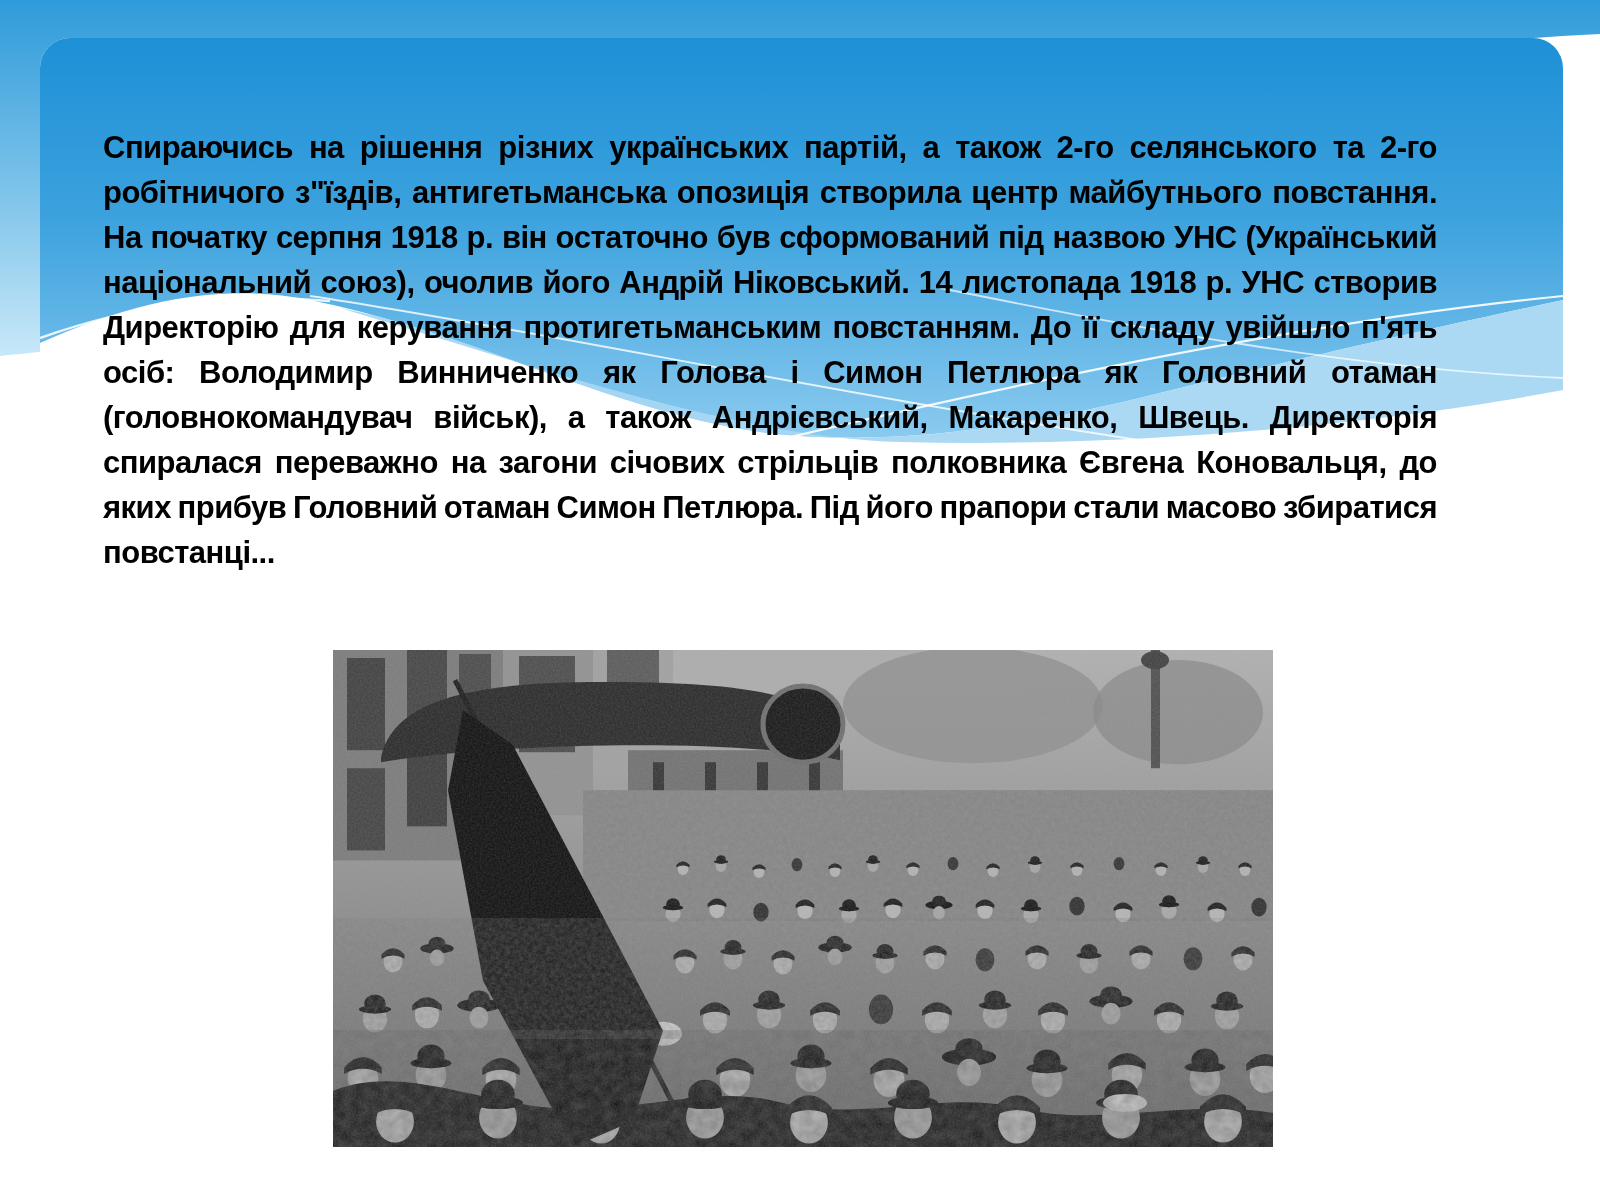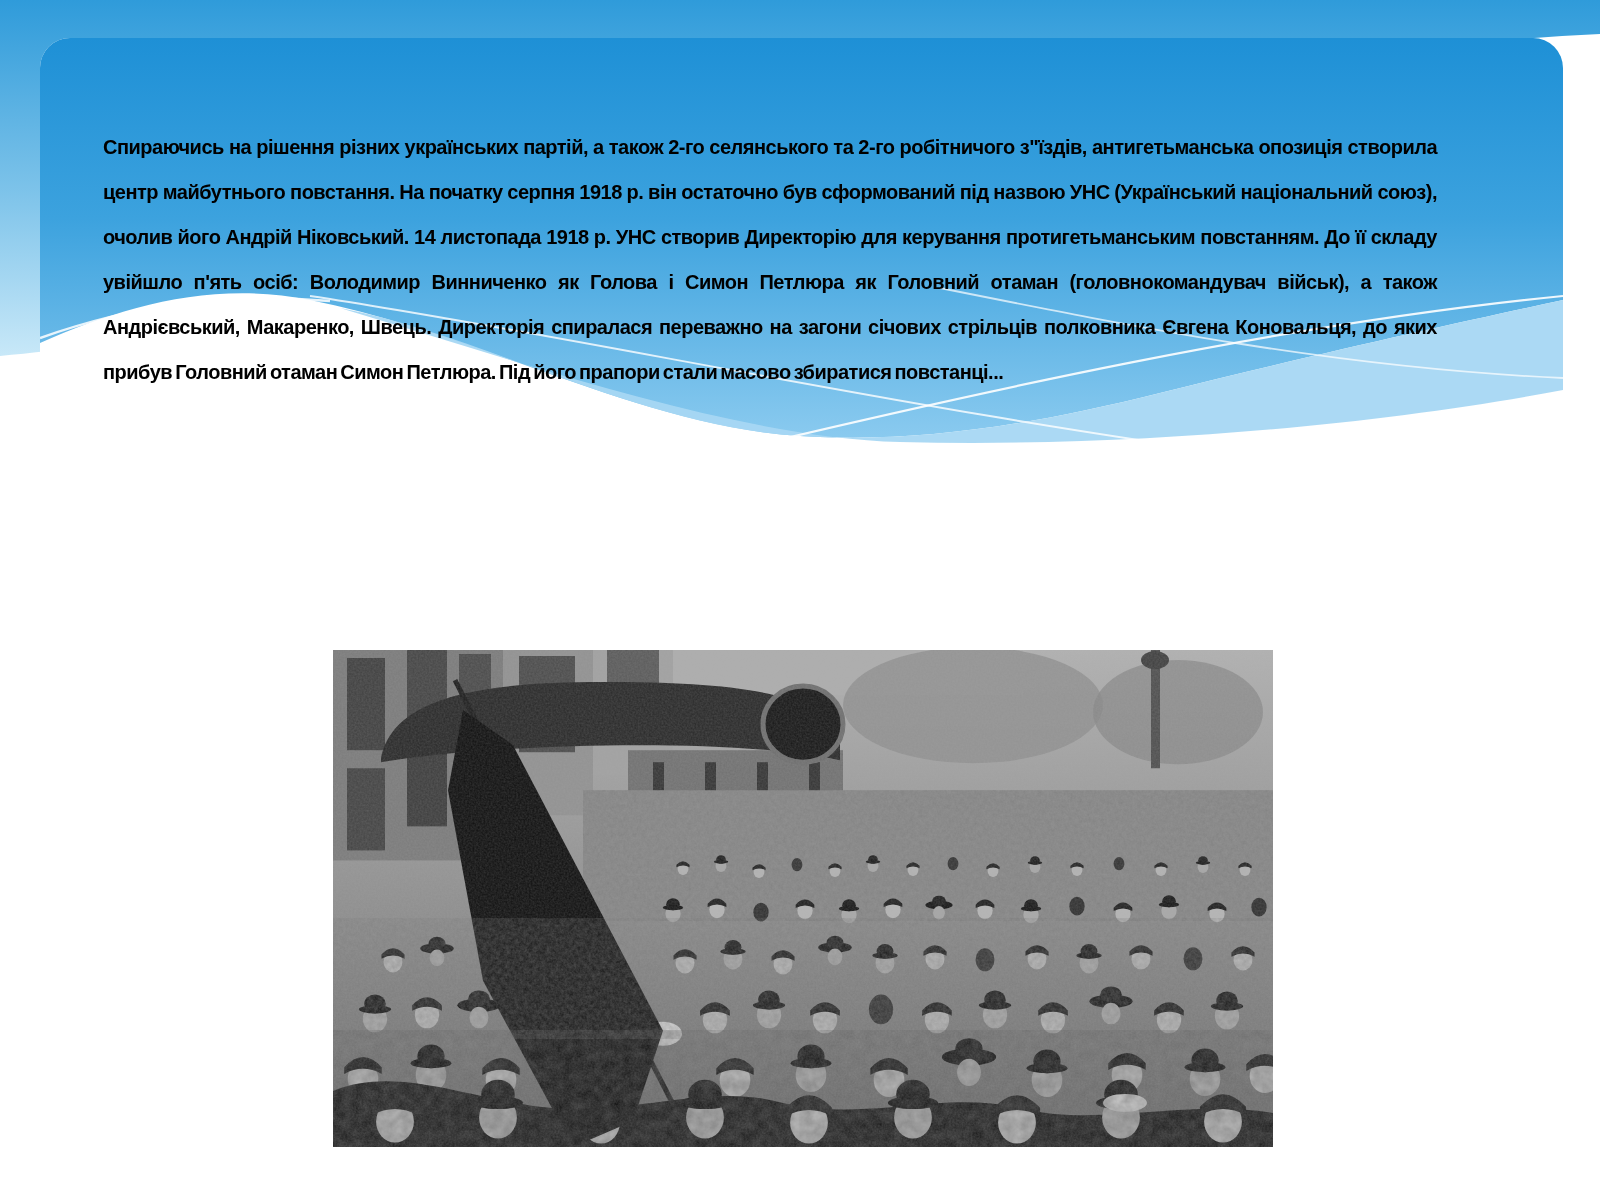--- a/index.html
+++ b/index.html
@@ -3,21 +3,21 @@
 <meta charset="utf-8">
 <style>
   html,body{margin:0;padding:0;background:#ffffff;}
   .page{position:relative;width:1600px;height:1200px;overflow:hidden;
         font-family:"Liberation Sans","DejaVu Sans",sans-serif;background:#ffffff;}
   .bg-waves{position:absolute;left:0;top:0;width:1600px;height:1200px;}
   .card{position:absolute;left:40px;top:38px;width:1523px;height:1124px;
         border-radius:30px;background:#ffffff;overflow:hidden;}
   .card-waves{position:absolute;left:0;top:0;width:1523px;height:520px;}
   .slide-text{position:absolute;left:63px;top:87px;width:1334px;
-        font-size:20px;line-height:45px;font-weight:700;color:#000000;
+        font-size:31px;line-height:45px;font-weight:700;color:#000000;
         text-align:justify;text-align-last:left;letter-spacing:-0.5px;word-spacing:-2px;}
   .photo{position:absolute;left:293px;top:612px;width:940px;height:497px;}
   .photo-svg{width:100%;height:100%;display:block;}
 </style>
 </head>
 <body>
 
 <div class="page">
 
   <svg class="bg-waves" viewBox="0 0 1600 1200" preserveAspectRatio="none">

